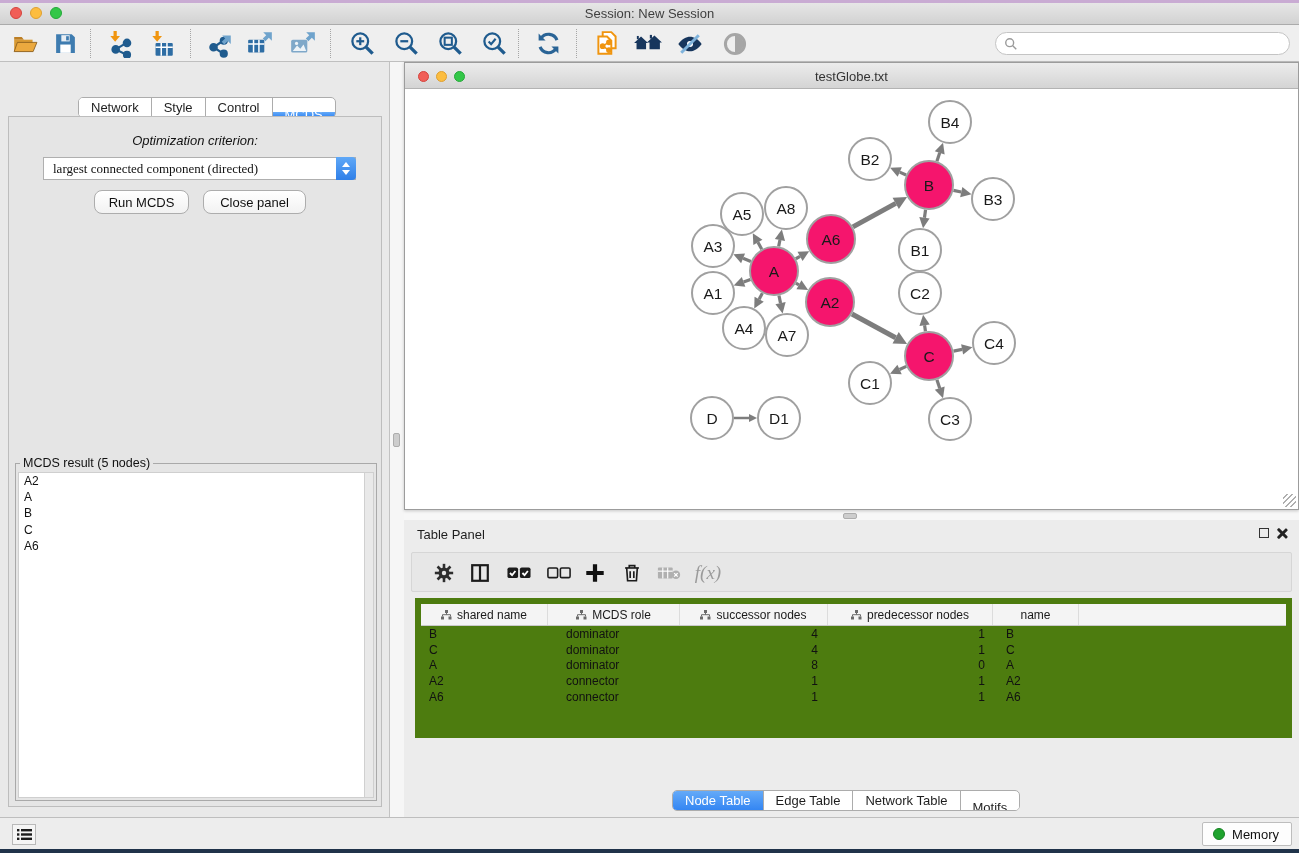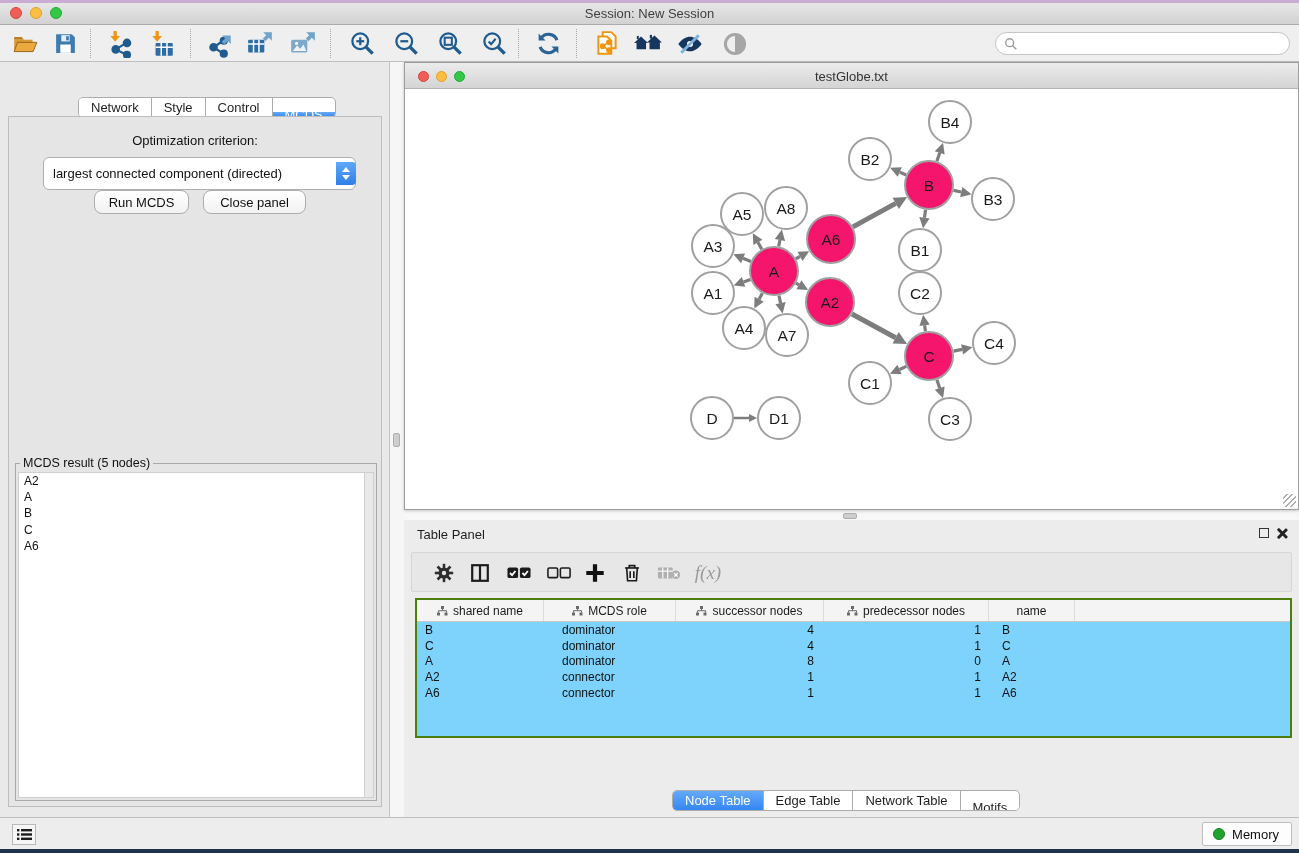--- a/index.html
+++ b/index.html
@@ -43,23 +43,23 @@
   .close-ic i:last-child{transform:rotate(-45deg);}
   .seg-tabs{display:flex;border:1px solid #ACACAC;border-radius:5px;background:#fff;overflow:hidden;
     font-size:13px;color:#1E1E1E;height:21px;}
   .seg-tab{display:flex;align-items:center;justify-content:center;border-right:1px solid #ACACAC;
     padding:0 12px;white-space:nowrap;cursor:default;background:#fff;}
   .seg-tab:last-child{border-right:none;margin-top:14px;}
   .seg-tab.active{background:linear-gradient(#64AAF8,#3486F3);color:#fff;}
   .cp-tabs{position:absolute;left:78px;top:35px;}
   .subpanel{position:absolute;left:8px;top:54px;width:374px;height:691px;
     background:#E5E5E5;border:1px solid #BDBDBD;}
-  .opt-label{position:absolute;left:0;right:0;top:16px;text-align:center;font-size:13px;color:#111;}
-  .dropdown{position:absolute;left:34px;top:40px;width:313px;height:33px;background:#fff;
-    border:1px solid #AFAFAF;border-radius:6px;display:flex;align-items:center;}
+  .opt-label{position:absolute;left:0;right:0;top:16px;text-align:center;font-size:13px;color:#111;font-style:italic;}
+  .dropdown{position:absolute;left:34px;top:40px;width:313px;height:23px;background:#fff;
+    border:1px solid #AFAFAF;border-radius:0;display:flex;align-items:center;font-family:Liberation Serif, serif;}
   .dropdown .dd-text{flex:1;padding-left:9px;font-size:13px;color:#111;white-space:nowrap;overflow:hidden;}
   .dd-stepper{width:20px;height:23px;margin:-1px -1px -1px 0;border-radius:0 4px 4px 0;
     background:linear-gradient(#5FA8F7,#2F7FE8);position:relative;}
   .dd-stepper .up{position:absolute;left:5.5px;top:5px;width:0;height:0;
     border-left:4.5px solid transparent;border-right:4.5px solid transparent;border-bottom:5px solid #fff;}
   .dd-stepper .down{position:absolute;left:5.5px;bottom:5px;width:0;height:0;
     border-left:4.5px solid transparent;border-right:4.5px solid transparent;border-top:5px solid #fff;}
   .mac-btn{position:absolute;top:73px;height:24px;background:linear-gradient(#FFFFFF,#F2F2F2);
     border:1px solid #ADADAD;border-radius:8px;font-size:13px;color:#111;
     display:flex;align-items:center;justify-content:center;cursor:default;font-family:inherit;}
@@ -86,22 +86,22 @@
     background:repeating-linear-gradient(135deg,transparent,transparent 2.5px,#AFAFAF 2.5px,#AFAFAF 3.8px);}
   .thumb{position:absolute;background:#CDCDCD;border:1px solid #ADADAD;border-radius:2px;}
   
   .table-panel{position:absolute;left:404px;top:520px;width:895px;height:297px;background:#ECECEC;}
   .tp-toolbar{position:absolute;left:7px;top:32px;right:7px;height:40px;background:#E7E7E7;
     border:1px solid #D6D6D6;border-radius:2px;}
   .tp-btn{position:absolute;top:5px;width:32px;height:30px;display:flex;align-items:center;
     justify-content:center;cursor:default;}
   .fx-label{font-size:19px;font-family:"Liberation Serif","DejaVu Serif",serif;
     font-style:italic;color:#9B9B9B;}
-  .data-table{position:absolute;left:11px;top:78px;width:877px;height:140px;background:#7dd3fc;
-    border:2px solid #4d7c0f;overflow:hidden;}
+  .data-table{position:absolute;left:11px;top:78px;width:877px;height:140px;background:#4d7c0f;
+    border:6px solid #4d7c0f;overflow:hidden;}
   .dt-header{display:flex;height:22px;background:#F4F4F4;border-bottom:1px solid #C9C9C9;
     font-size:12px;color:#1B1B1B;}
   .dt-hcell{display:flex;align-items:center;justify-content:center;gap:5px;
     border-right:1px solid #DCDCDC;overflow:hidden;white-space:nowrap;}
   .dt-hcell:last-child{border-right:none;}
   .dt-row{display:flex;height:15.7px;font-size:12px;color:#111;align-items:center;}
   .dt-cell{overflow:hidden;white-space:nowrap;}
   .tp-tabs{position:absolute;left:268px;top:270px;}
   
   .statusbar{position:absolute;left:0;top:817px;width:1299px;height:32px;background:#EDEDED;

